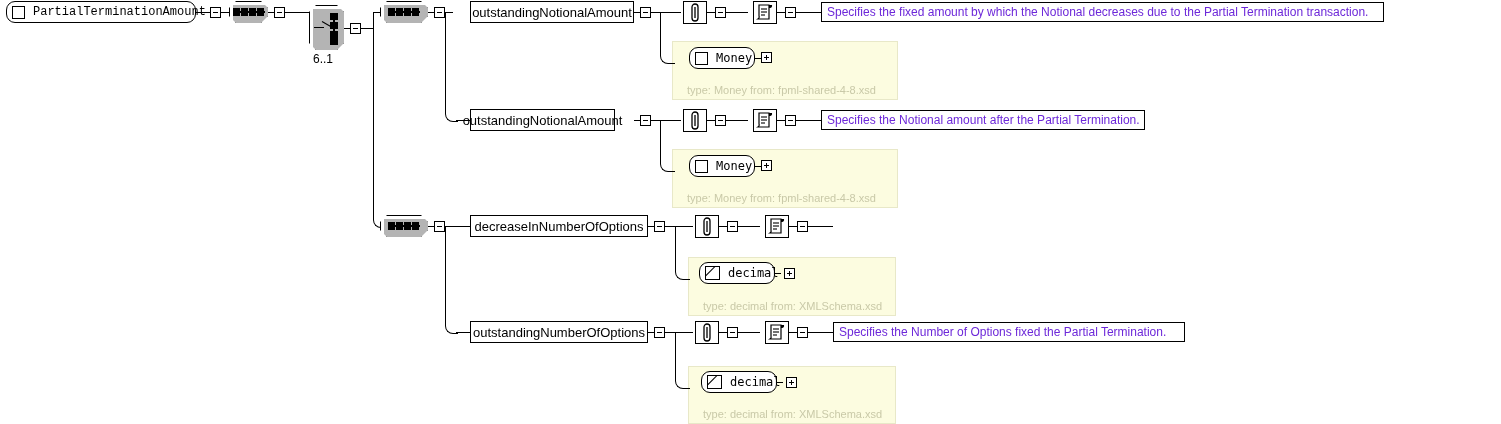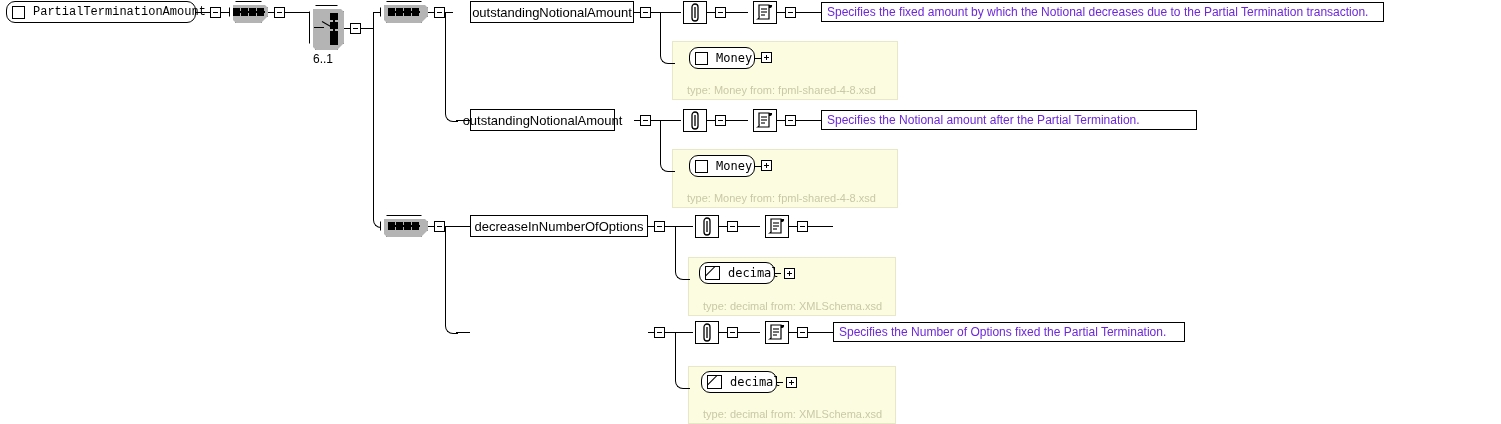--- a/index.html
+++ b/index.html
@@ -507,21 +507,21 @@
     <svg width="22" height="21" viewBox="0 0 22 21">
       <path d="M5,3 L15,3 L15,17 L4,17 A2.5,2.5 0 0 0 5,14 Z" fill="#fff" stroke="#000" stroke-width="1.2"></path>
       <path d="M15,3 L18,3 A2.5,2.5 0 0 1 16,6 L15,6 Z" fill="#000"></path>
       <line x1="7" y1="7" x2="13" y2="7" stroke="#000" stroke-width="1.1"></line>
       <line x1="7" y1="10" x2="13" y2="10" stroke="#000" stroke-width="1.1"></line>
       <line x1="7" y1="13" x2="11" y2="13" stroke="#000" stroke-width="1.1"></line>
     </svg>
   </div>
   <div class="toggle" style="left:785px; top:115px;"></div>
 
-  <div class="doc-box" style="left:821px; top:110px; width:376px;">
+  <div class="doc-box" style="left:821px; top:110px; width:324px;">
     <span class="doc-box-label">Specifies the Notional amount after the Partial Termination.</span>
   </div>
 
   <div class="el-box" style="left:689px; top:155px; width:66px;">
     <span class="sq-glyph"></span>
     <span class="el-box-label mono">Money</span>
   </div>
   <div class="toggle plus" style="left:761px; top:160px;"></div>
 
   <div class="rect-box" style="left:470px; top:215px; width:178px;">
@@ -548,20 +548,23 @@
   </div>
   <div class="toggle" style="left:797px; top:221px;"></div>
 
 
   <div class="el-box" style="left:699px; top:262px; width:76px;">
     <span class="diag-glyph"></span>
     <span class="el-box-label mono">decimal</span>
   </div>
   <div class="toggle plus" style="left:784px; top:268px;"></div>
 
+  <div class="rect-box" style="left:470px; top:321px; width:178px;">
+    <span class="rect-box-label">outstandingNumberOfOptions</span>
+  </div>
   <div class="toggle" style="left:654px; top:327px;"></div>
 
   <div class="icon-box" style="left:695px; top:321px;">
     <svg width="22" height="21" viewBox="0 0 22 21">
       <rect x="8" y="2" width="6" height="17" rx="3" fill="none" stroke="#000" stroke-width="1.3"></rect>
       <line x1="11" y1="5" x2="11" y2="16" stroke="#000" stroke-width="1.3"></line>
     </svg>
   </div>
   <div class="toggle" style="left:727px; top:327px;"></div>
 

